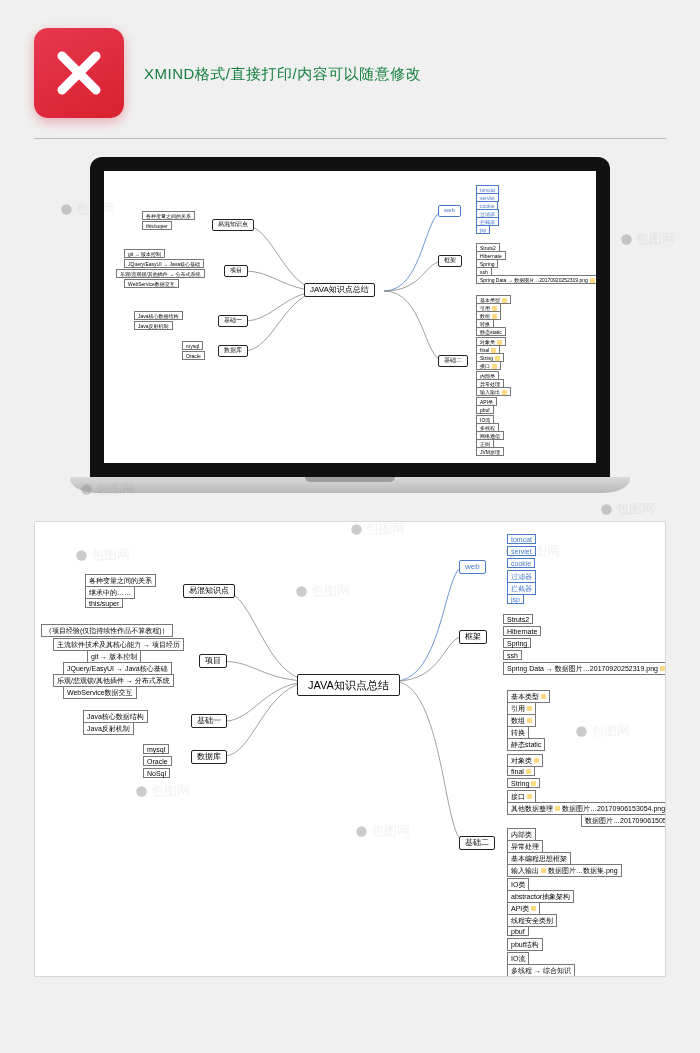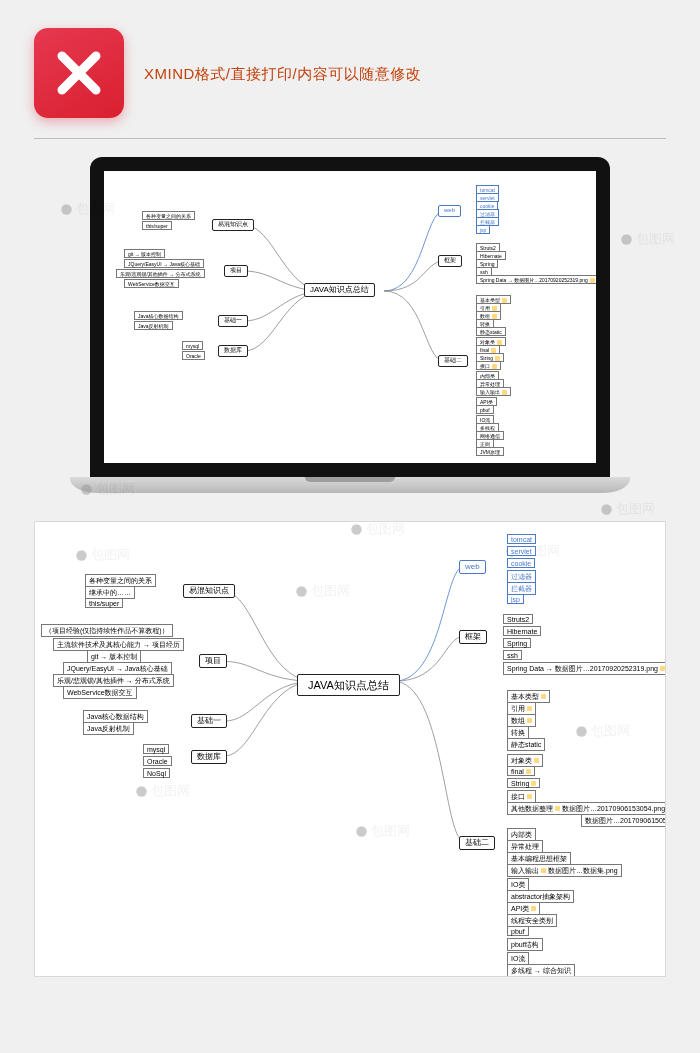--- a/index.html
+++ b/index.html
@@ -33,21 +33,21 @@
 .title-block { flex: 1; }
 .main-title {
   font-size: 54px;
   font-weight: 400;
   color: #3b3b3b;
   letter-spacing: 1px;
   font-family: "SimHei", "Microsoft YaHei", sans-serif;
 }
 .subtitle {
   font-size: 15px;
-  color: #c2410c;
+  color: #15803d;
   margin-top: 2px;
   letter-spacing: 0.5px;
 }
 .divider {
   height: 1px;
   background: #bcbcbc;
   margin: 0 34px 18px 34px;
 }
 
 

